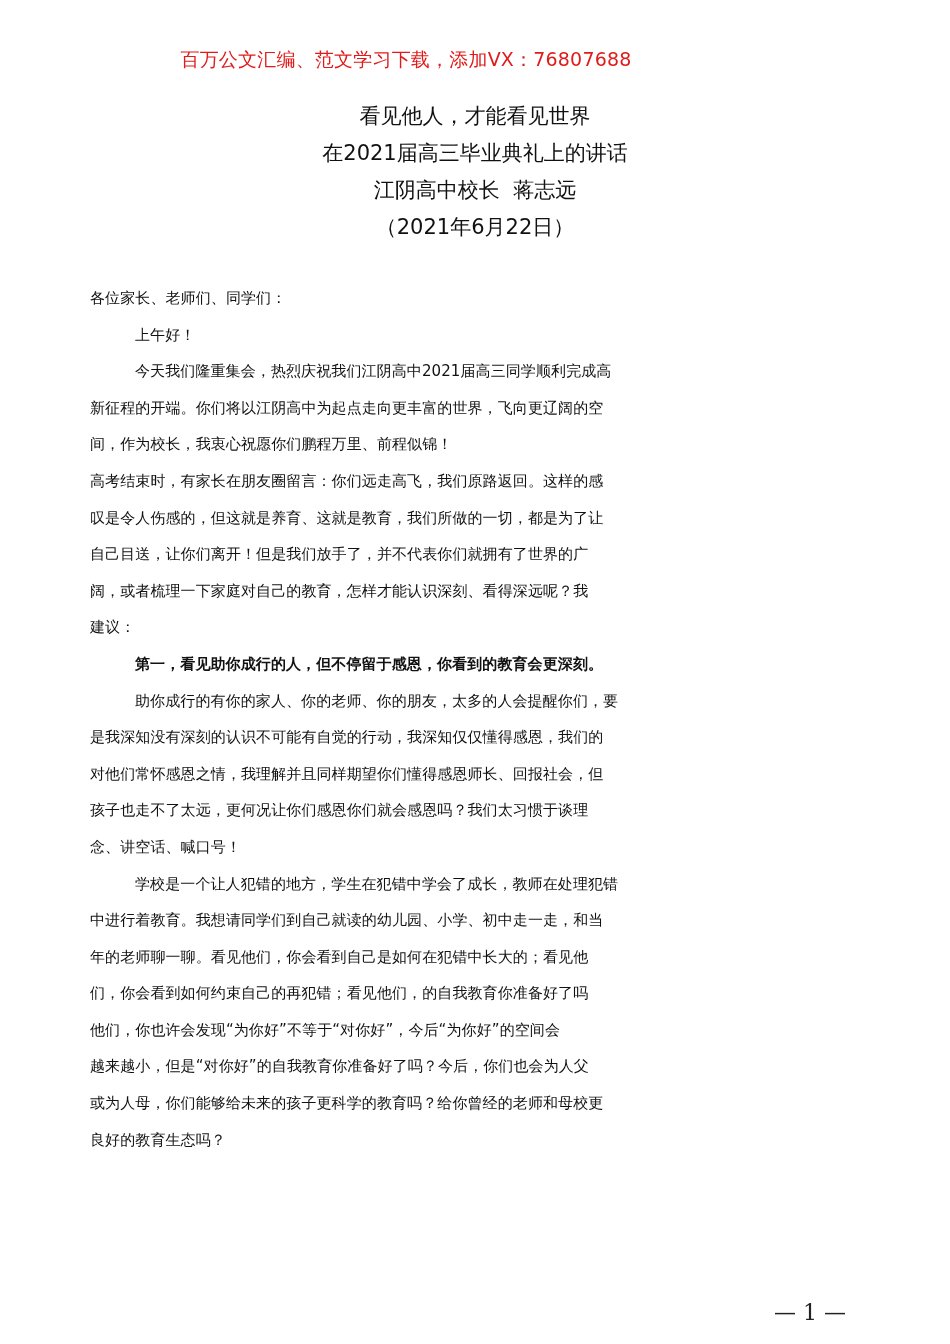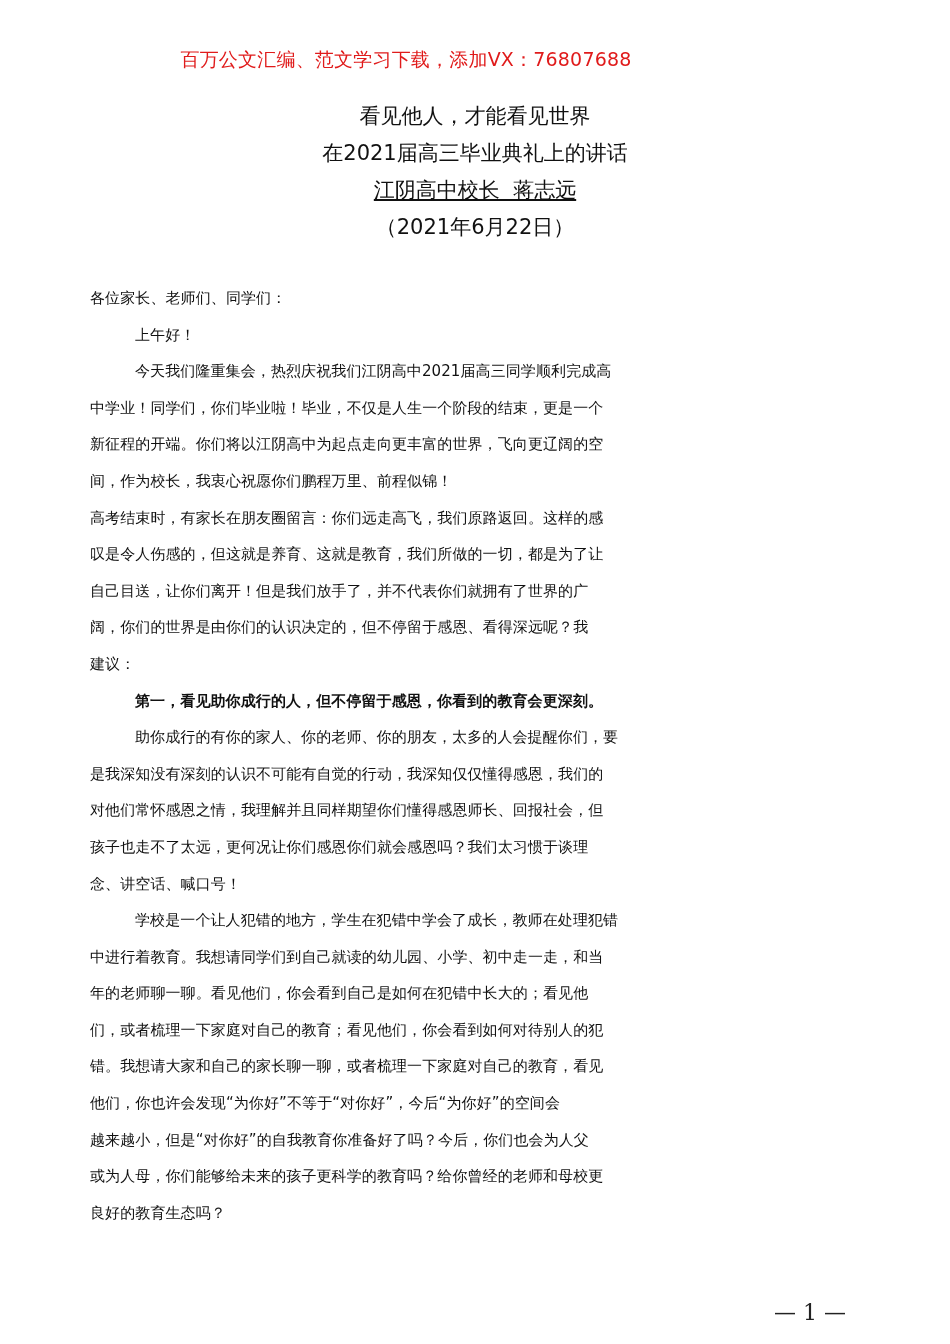--- a/index.html
+++ b/index.html
@@ -17,46 +17,44 @@
                 font-family: "DejaVu Serif", "Liberation Serif", serif; font-size: 22px; color: #222; }
   </style>
 </head>
 <body>
 
 <div class="watermark">百万公文汇编、范文学习下载，添加VX：76807688</div>
 
 <div class="titles">
   <div>看见他人，才能看见世界</div>
   <div>在2021届高三毕业典礼上的讲话</div>
-  <div style="white-space: pre; text-decoration: underline;">江阴高中校长  蒋志远</div>
+  <div style="white-space: pre;">江阴高中校长  蒋志远</div>
   <div>（2021年6月22日）</div>
 </div>
 
 <div class="body">
   <div class="line">各位家长、老师们、同学们：</div>
   <div class="line indent">上午好！</div>
   <div class="line indent">今天我们隆重集会，热烈庆祝我们江阴高中2021届高三同学顺利完成高</div>
-  <div class="line">中学业！同学们，你们毕业啦！毕业，不仅是人生一个阶段的结束，更是一个</div>
   <div class="line">新征程的开端。你们将以江阴高中为起点走向更丰富的世界，飞向更辽阔的空</div>
   <div class="line">间，作为校长，我衷心祝愿你们鹏程万里、前程似锦！</div>
   <div class="line">高考结束时，有家长在朋友圈留言：你们远走高飞，我们原路返回。这样的感</div>
   <div class="line">叹是令人伤感的，但这就是养育、这就是教育，我们所做的一切，都是为了让</div>
   <div class="line">自己目送，让你们离开！但是我们放手了，并不代表你们就拥有了世界的广</div>
-  <div class="line">阔，你们的世界是由你们的认识决定的，但不停留于感恩、看得深远呢？我</div>
+  <div class="line">阔，或者梳理一下家庭对自己的教育，怎样才能认识深刻、看得深远呢？我</div>
   <div class="line">建议：</div>
   <div class="line indent bold">第一，看见助你成行的人，但不停留于感恩，你看到的教育会更深刻。</div>
   <div class="line indent">助你成行的有你的家人、你的老师、你的朋友，太多的人会提醒你们，要</div>
   <div class="line">是我深知没有深刻的认识不可能有自觉的行动，我深知仅仅懂得感恩，我们的</div>
   <div class="line">对他们常怀感恩之情，我理解并且同样期望你们懂得感恩师长、回报社会，但</div>
   <div class="line">孩子也走不了太远，更何况让你们感恩你们就会感恩吗？我们太习惯于谈理</div>
   <div class="line">念、讲空话、喊口号！</div>
   <div class="line indent">学校是一个让人犯错的地方，学生在犯错中学会了成长，教师在处理犯错</div>
   <div class="line">中进行着教育。我想请同学们到自己就读的幼儿园、小学、初中走一走，和当</div>
   <div class="line">年的老师聊一聊。看见他们，你会看到自己是如何在犯错中长大的；看见他</div>
-  <div class="line">们，或者梳理一下家庭对自己的教育；看见他们，你会看到如何对待别人的犯</div>
-  <div class="line">错。我想请大家和自己的家长聊一聊，或者梳理一下家庭对自己的教育，看见</div>
+  <div class="line">们，你会看到如何约束自己的再犯错；看见他们，的自我教育你准备好了吗</div>
   <div class="line">他们，你也许会发现“为你好”不等于“对你好”，今后“为你好”的空间会</div>
   <div class="line">越来越小，但是“对你好”的自我教育你准备好了吗？今后，你们也会为人父</div>
   <div class="line">或为人母，你们能够给未来的孩子更科学的教育吗？给你曾经的老师和母校更</div>
   <div class="line">良好的教育生态吗？</div>
 </div>
 
 <div class="page-num">— 1 —</div>
 
 </body></html>

